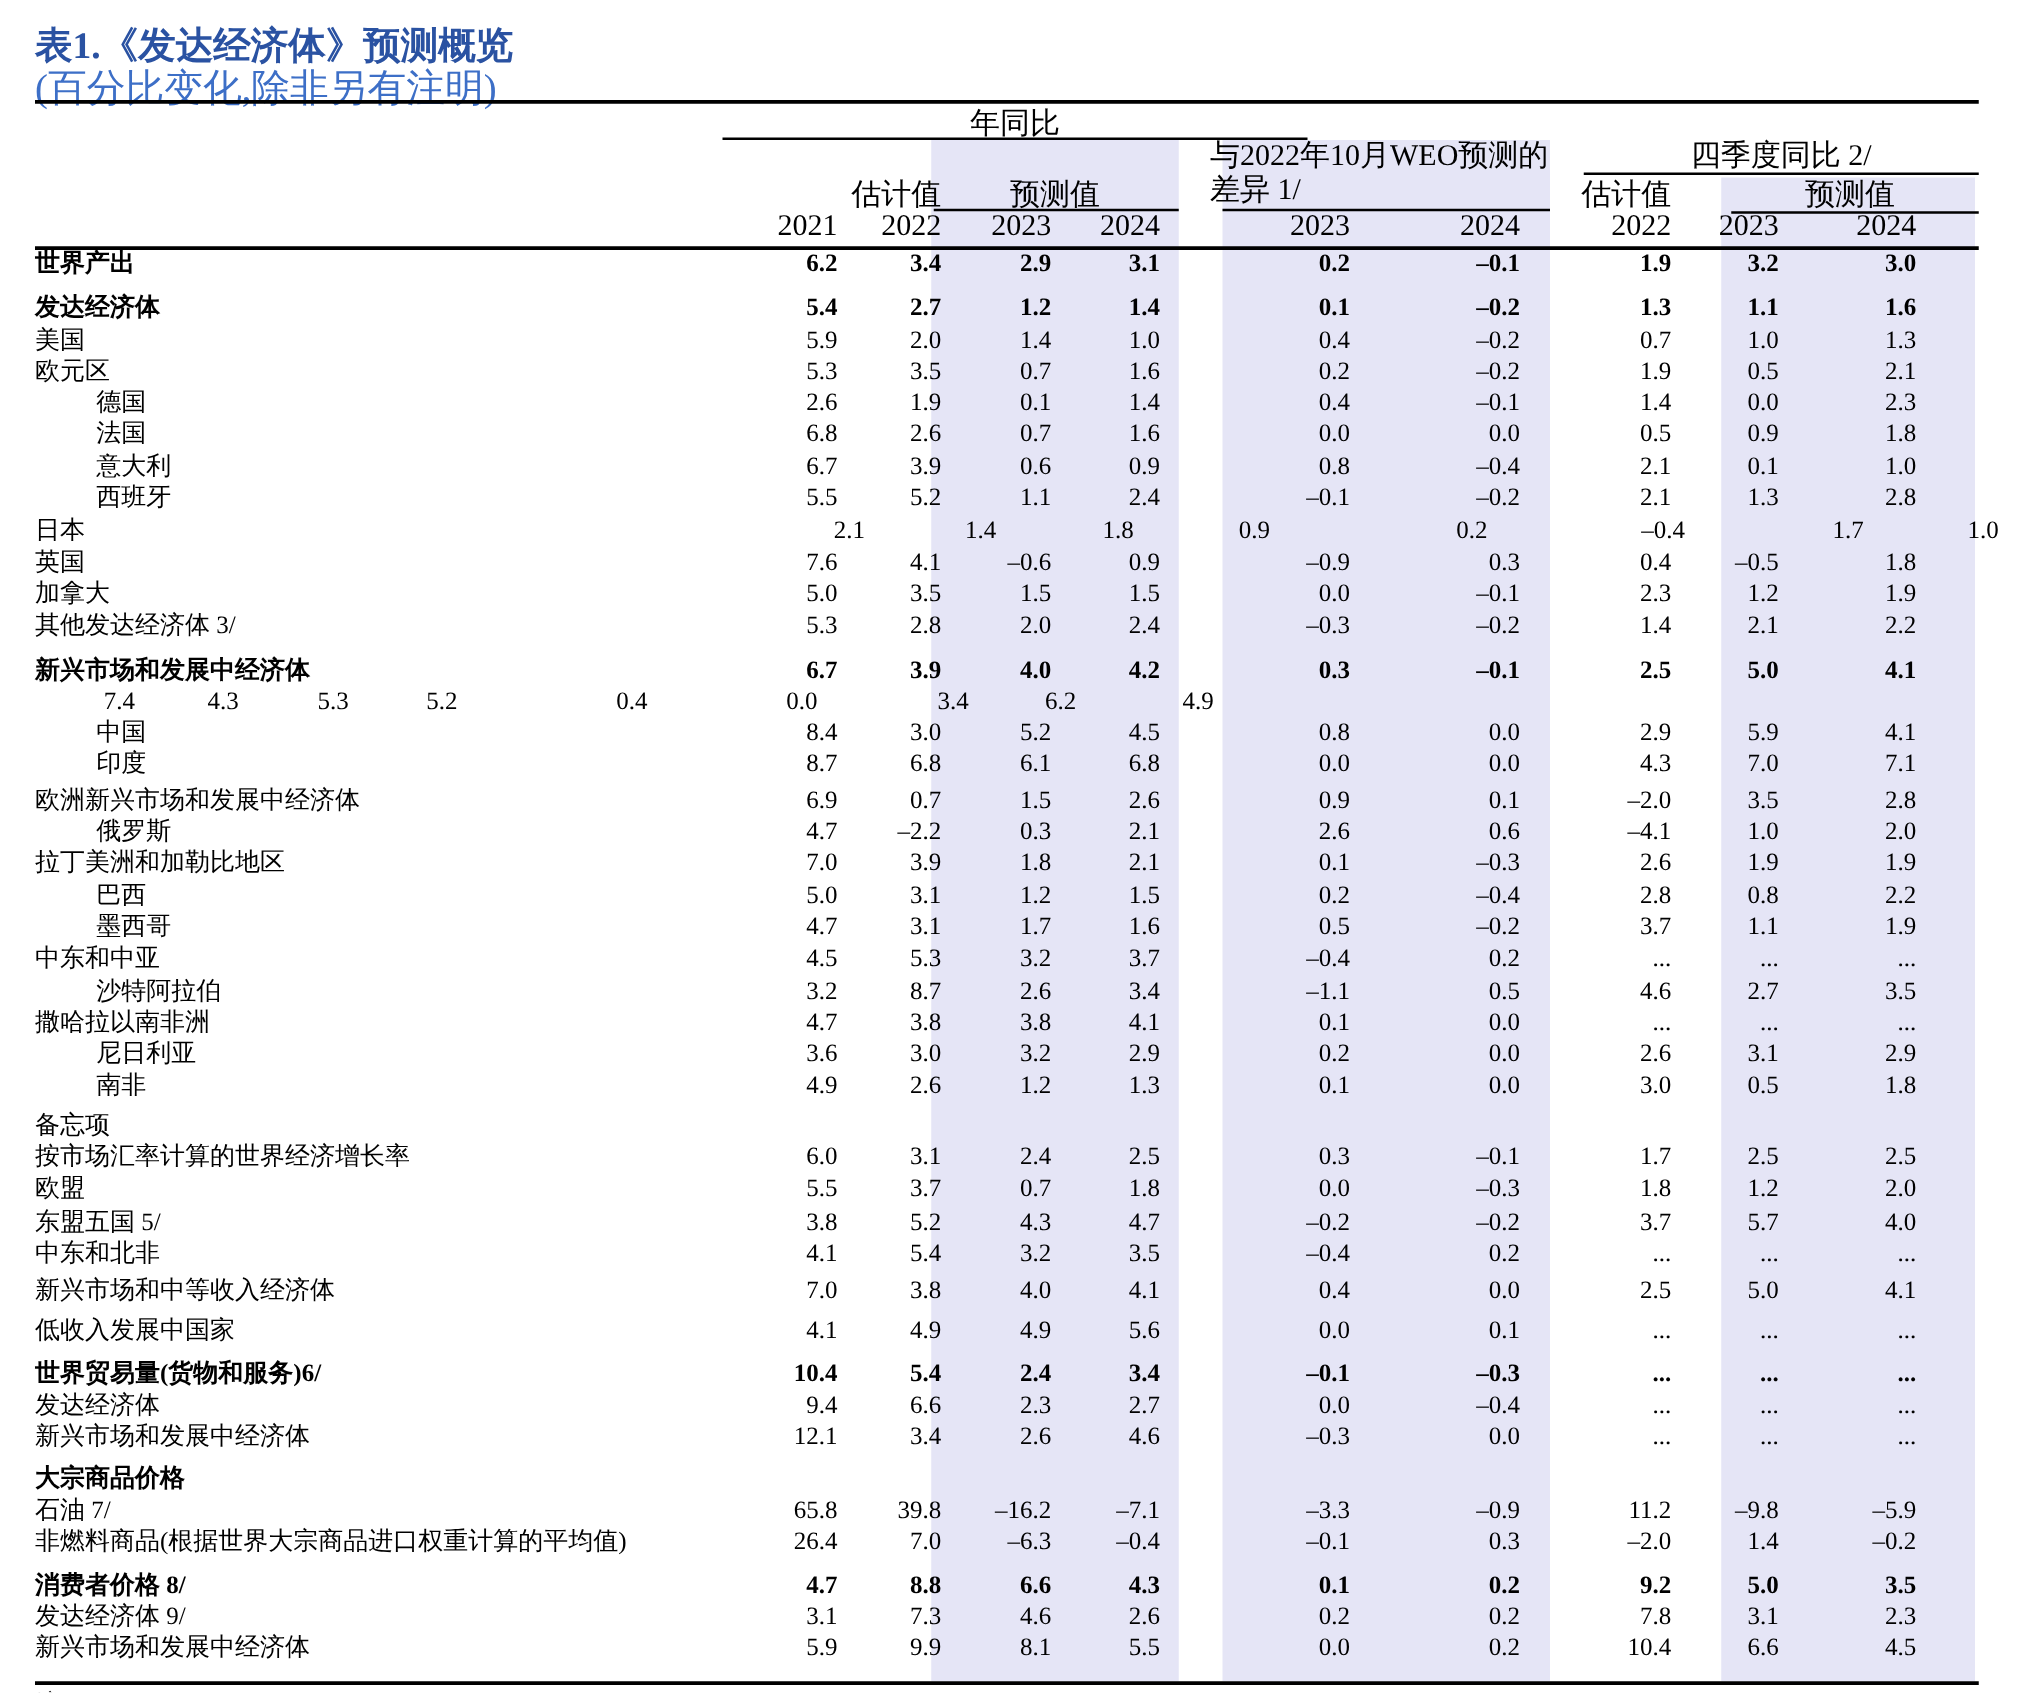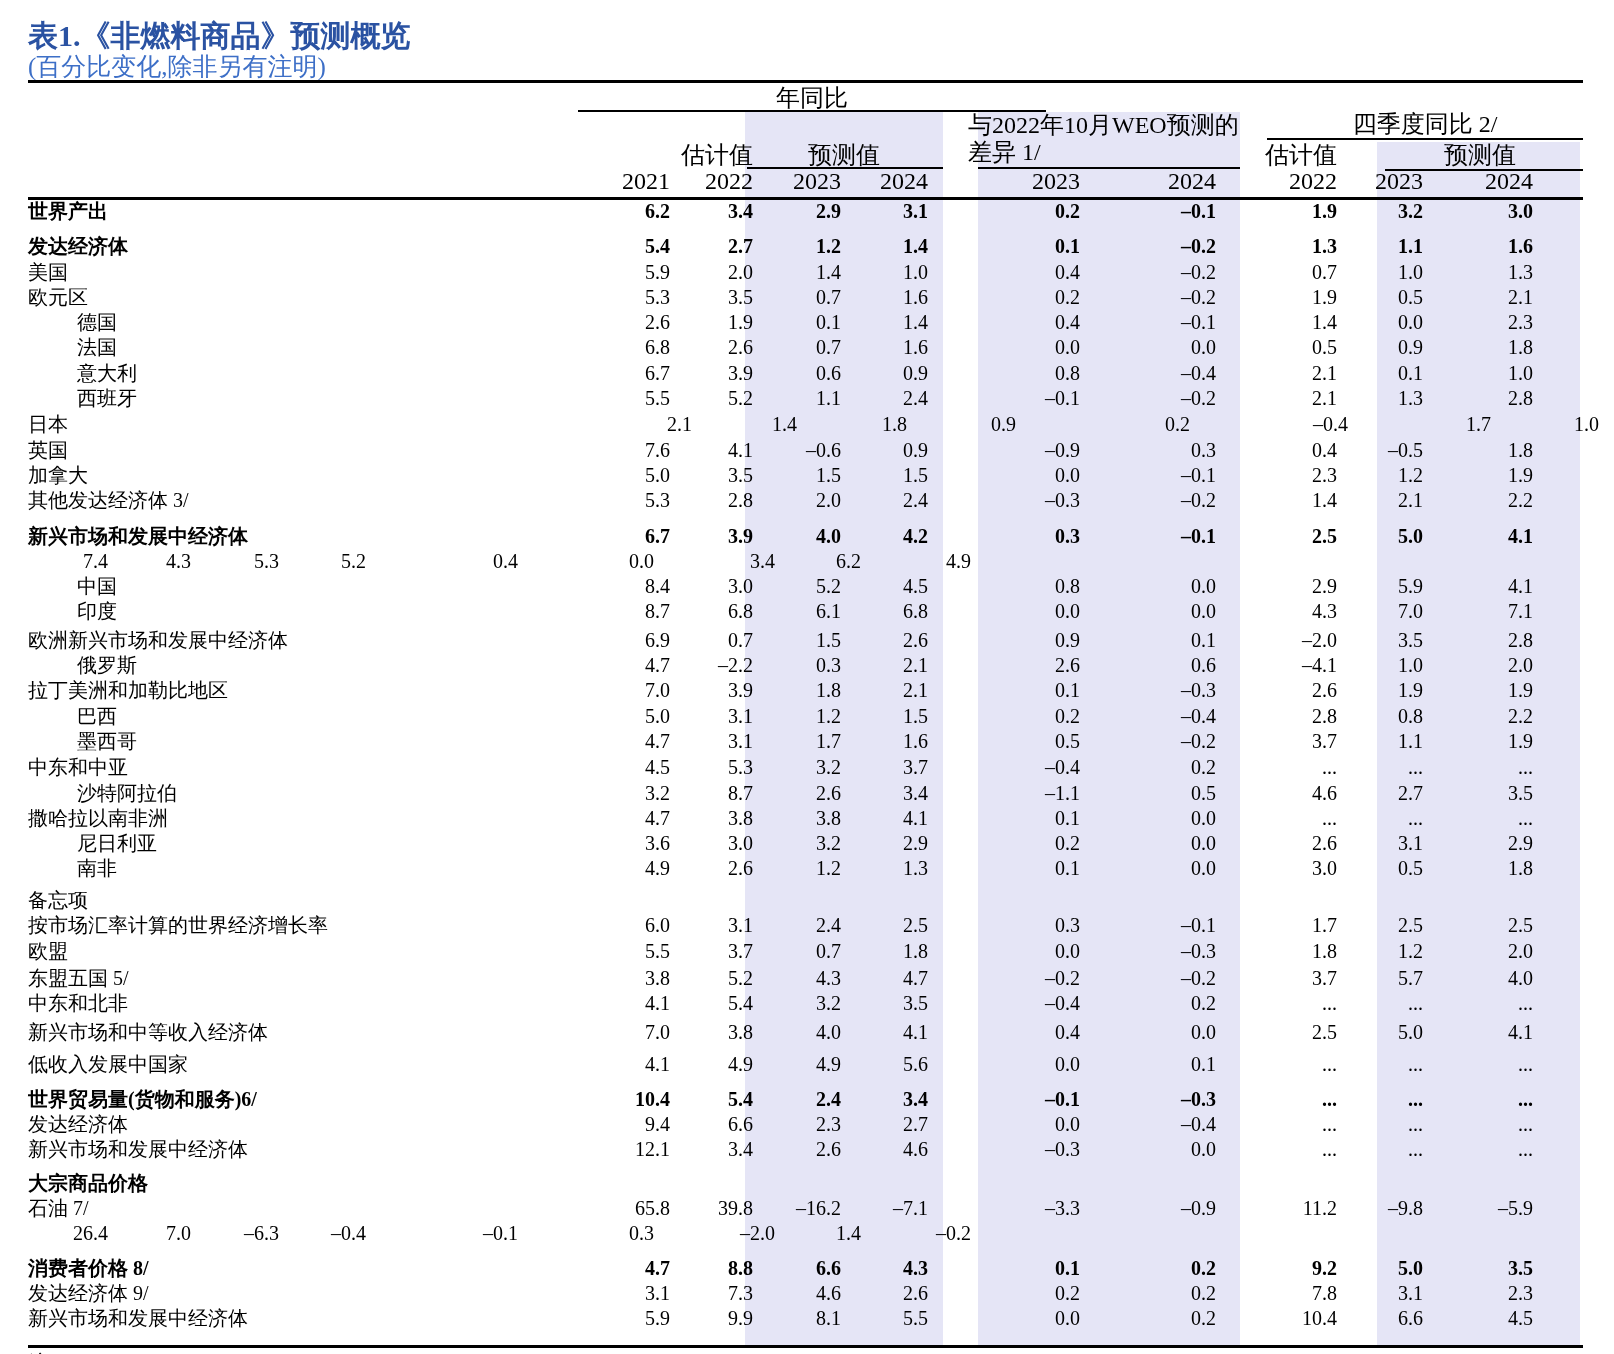--- a/index.html
+++ b/index.html
@@ -2,21 +2,21 @@
 <html><head>
 <meta charset="utf-8">
 <style>
   html,body{margin:0;padding:0;background:#fff;}
   .page{
     position:relative;width:1614px;height:1354px;background:#ffffff;
     font-family:"Liberation Serif","DejaVu Serif",serif;color:#000;
     overflow:hidden;
   }
   .title{position:absolute;left:28px;top:16px;font-size:30px;font-weight:bold;color:#2a52a2;white-space:nowrap;}
-  .subtitle{position:absolute;left:28px;top:50px;font-size:25px;color:#3d6fc7;white-space:nowrap;}
+  .subtitle{position:absolute;left:28px;top:50px;font-size:31px;color:#3d6fc7;white-space:nowrap;}
 
   .band{position:absolute;background:#e5e5f6;}
   .band1{left:745px;top:112px;width:198px;height:1233px;}
   .band2{left:978px;top:112px;width:262px;height:1233px;}
   .band3{left:1377px;top:142px;width:203px;height:1203px;}
 
   .rule{position:absolute;background:#000;}
   .rule-top{left:28px;top:80px;width:1555px;height:3px;}
   .rule-yoy{left:578px;top:110px;width:468px;height:2px;}
   .rule-q4{left:1267px;top:138px;width:316px;height:2px;}
@@ -46,21 +46,21 @@
   .c0{width:80px;} .c1{width:83px;} .c2{width:88px;} .c3{width:87px;}
   .c4{width:152px;} .c5{width:136px;} .c6{width:121px;} .c7{width:86px;} .c8{width:110px;}
 
   .footnote{position:absolute;left:28px;top:1349px;width:1555px;height:5px;overflow:hidden;font-size:22px;color:#000;}
 </style>
 </head>
 <body>
 
 <div class="page">
 
-  <div class="title">表1.《非燃料商品》预测概览</div>
+  <div class="title">表1.《发达经济体》预测概览</div>
   <div class="subtitle">(百分比变化,除非另有注明)</div>
 
   <div class="band band1"></div>
   <div class="band band2"></div>
   <div class="band band3"></div>
 
   <div class="rule rule-top"></div>
   <div class="rule rule-yoy"></div>
   <div class="rule rule-q4"></div>
   <div class="rule rule-f1"></div>
@@ -543,20 +543,21 @@
         <div class="cell c1">39.8</div>
         <div class="cell c2">–16.2</div>
         <div class="cell c3">–7.1</div>
         <div class="cell c4">–3.3</div>
         <div class="cell c5">–0.9</div>
         <div class="cell c6">11.2</div>
         <div class="cell c7">–9.8</div>
         <div class="cell c8">–5.9</div>
       </div>
       <div class="trow">
+        <div class="lbl">非燃料商品(根据世界大宗商品进口权重计算的平均值)</div>
         <div class="cell c0">26.4</div>
         <div class="cell c1">7.0</div>
         <div class="cell c2">–6.3</div>
         <div class="cell c3">–0.4</div>
         <div class="cell c4">–0.1</div>
         <div class="cell c5">0.3</div>
         <div class="cell c6">–2.0</div>
         <div class="cell c7">1.4</div>
         <div class="cell c8">–0.2</div>
       </div>

